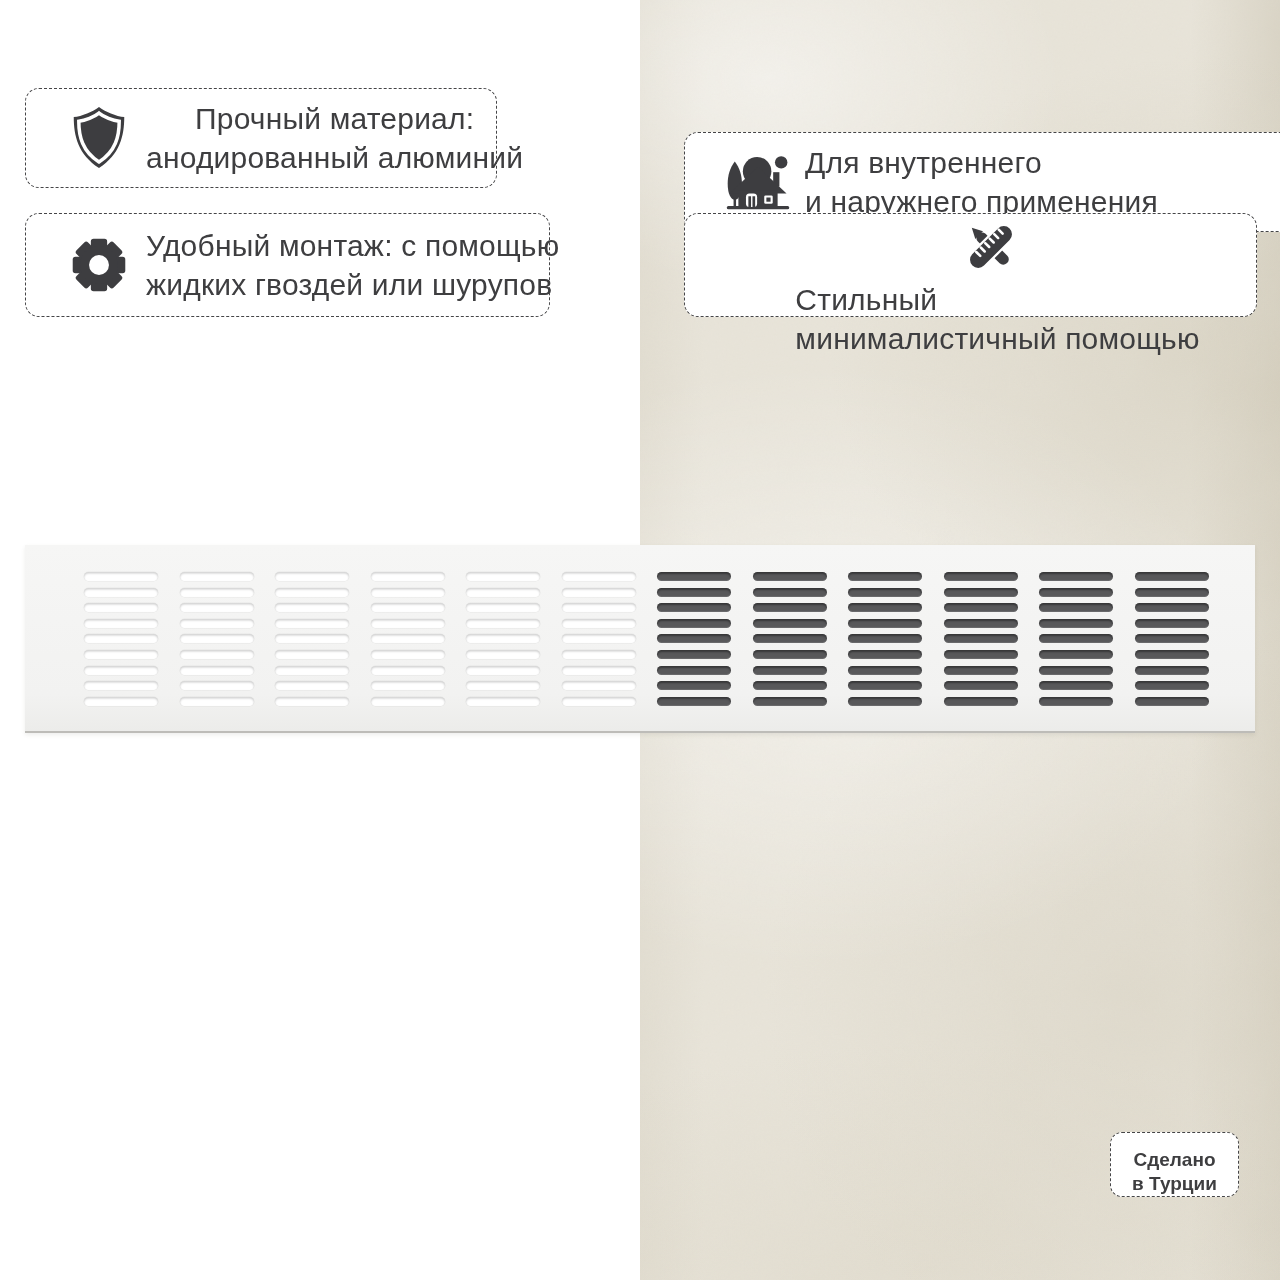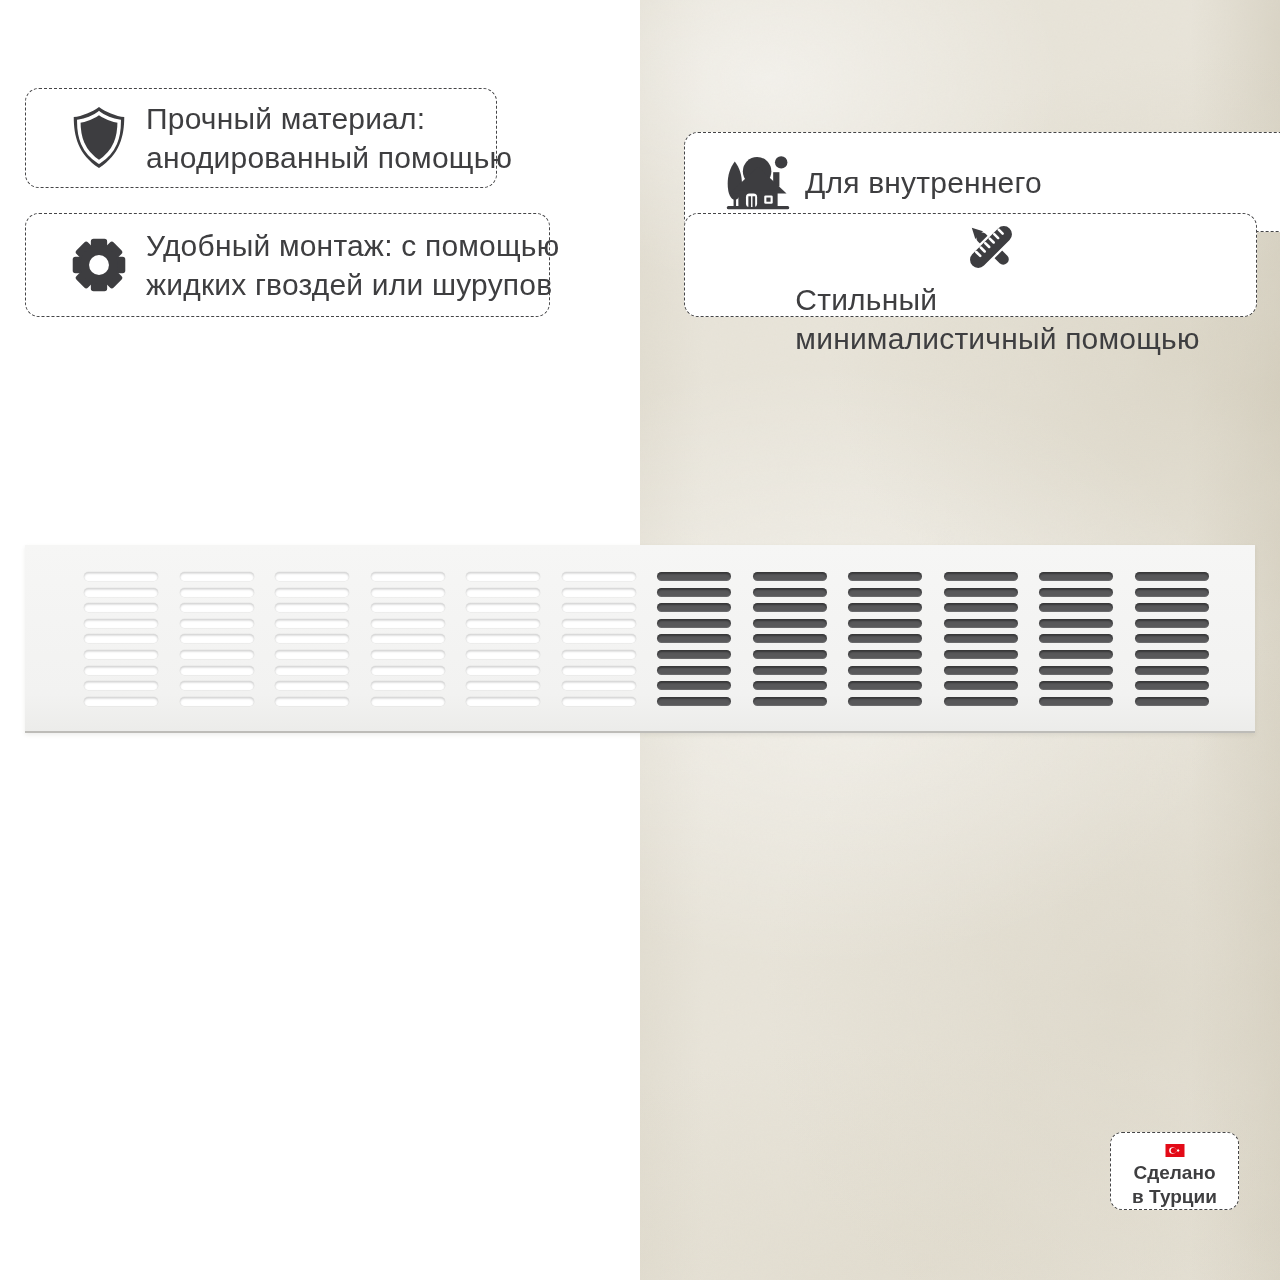--- a/index.html
+++ b/index.html
@@ -46,21 +46,21 @@
   .slot.light{
     background:var(--slot-light,#fff);
     box-shadow:inset 0 1.5px 2px rgba(0,0,0,0.18), 0 0 0 0.5px rgba(0,0,0,0.06);
   }
   .slot.dark{
     background:var(--slot-dark,#58585a);
     box-shadow:inset 0 2px 2px rgba(0,0,0,0.38), inset 0 -1px 1px rgba(255,255,255,0.12);
   }
   
   .made-in-badge{
-    position:absolute;left:1110px;top:1132px;width:129px;height:78px;box-sizing:border-box;
+    position:absolute;left:1110px;top:1132px;width:129px;height:65px;box-sizing:border-box;
     background:var(--panel-white,#fff);border:1.5px dashed var(--border-dash,#454547);border-radius:12px;
     display:flex;flex-direction:column;align-items:center;
   }
   .made-in-badge .flag{margin-top:11px;display:block;}
   .made-in-text{
     margin-top:4px;text-align:center;font-weight:bold;color:var(--text,#3e3e40);
     font-size:19px;line-height:24px;white-space:nowrap;
   }
   .made-in-text span{display:block;}
 </style>
@@ -79,30 +79,30 @@
       </filter>
       <filter id="grain2">
         <feTurbulence type="fractalNoise" baseFrequency="0.5" numOctaves="2" seed="3"></feTurbulence>
         <feColorMatrix type="matrix" values="0 0 0 0 0.55  0 0 0 0 0.52  0 0 0 0 0.45  0 0 0 0.10 0"></feColorMatrix>
       </filter>
       <rect width="640" height="1280" filter="url(#grain1)"></rect>
       <rect width="640" height="1280" filter="url(#grain2)"></rect>
     </svg>
   </div>
 
-  <div class="feature-card" style="left:25px;top:88px;width:472px;height:100px;">
+  <div class="feature-card" style="left:25px;top:88px;width:472px;height:100px;text-align:center;">
     <div class="feature-icon">
       <svg width="64" height="68" viewBox="0 0 64 70">
         <path fill="currentColor" d="M32 3 C26 8 14 12.5 6 13.5 C6 33 10.5 52 32 66 C53.5 52 58 33 58 13.5 C50 12.5 38 8 32 3 Z"></path>
         <path fill="none" stroke="#ffffff" stroke-width="4.5" d="M32 3 C26 8 14 12.5 6 13.5 C6 33 10.5 52 32 66 C53.5 52 58 33 58 13.5 C50 12.5 38 8 32 3 Z" transform="translate(32 34.5) scale(0.8) translate(-32 -34.5)"></path>
       </svg>
     </div>
     <div class="feature-text">
       <span>Прочный материал:</span>
-      <span>анодированный помощью</span>
+      <span>анодированный алюминий</span>
     </div>
   </div>
 
   <div class="feature-card" style="left:25px;top:213px;width:525px;height:104px;">
     <div class="feature-icon">
       <svg width="58" height="58" viewBox="0 0 64 64">
         <g fill="currentColor">
           <rect x="23" y="3" width="18" height="58" rx="3"></rect>
           <rect x="3" y="23" width="58" height="18" rx="3"></rect>
           <rect x="23" y="3" width="18" height="58" rx="3" transform="rotate(45 32 32)"></rect>
@@ -133,20 +133,21 @@
         </g>
         <rect x="23.5" y="46" width="12.5" height="15" rx="4" fill="#ffffff"></rect>
         <rect x="26.2" y="49" width="3" height="12" fill="currentColor"></rect>
         <rect x="30.8" y="49" width="3" height="12" fill="currentColor"></rect>
         <rect x="44" y="48" width="9.5" height="9.5" rx="1.5" fill="#ffffff"></rect>
         <rect x="46.4" y="50.4" width="4.7" height="4.7" fill="currentColor"></rect>
       </svg>
     </div>
     <div class="feature-text">
       <span>Для внутреннего</span>
+      <span>и наружнего применения</span>
     </div>
   </div>
 
   <div class="feature-card" style="left:684px;top:213px;width:573px;height:104px;flex-direction:column;">
     <div class="feature-icon">
       <svg width="58" height="58" viewBox="0 0 64 64">
         <g transform="rotate(-45 32 32)">
           <rect x="26" y="12" width="12" height="45" rx="5.5" fill="currentColor"></rect>
           <path d="M32 2 L26 13.5 L38 13.5 Z" fill="currentColor"></path>
         </g>

